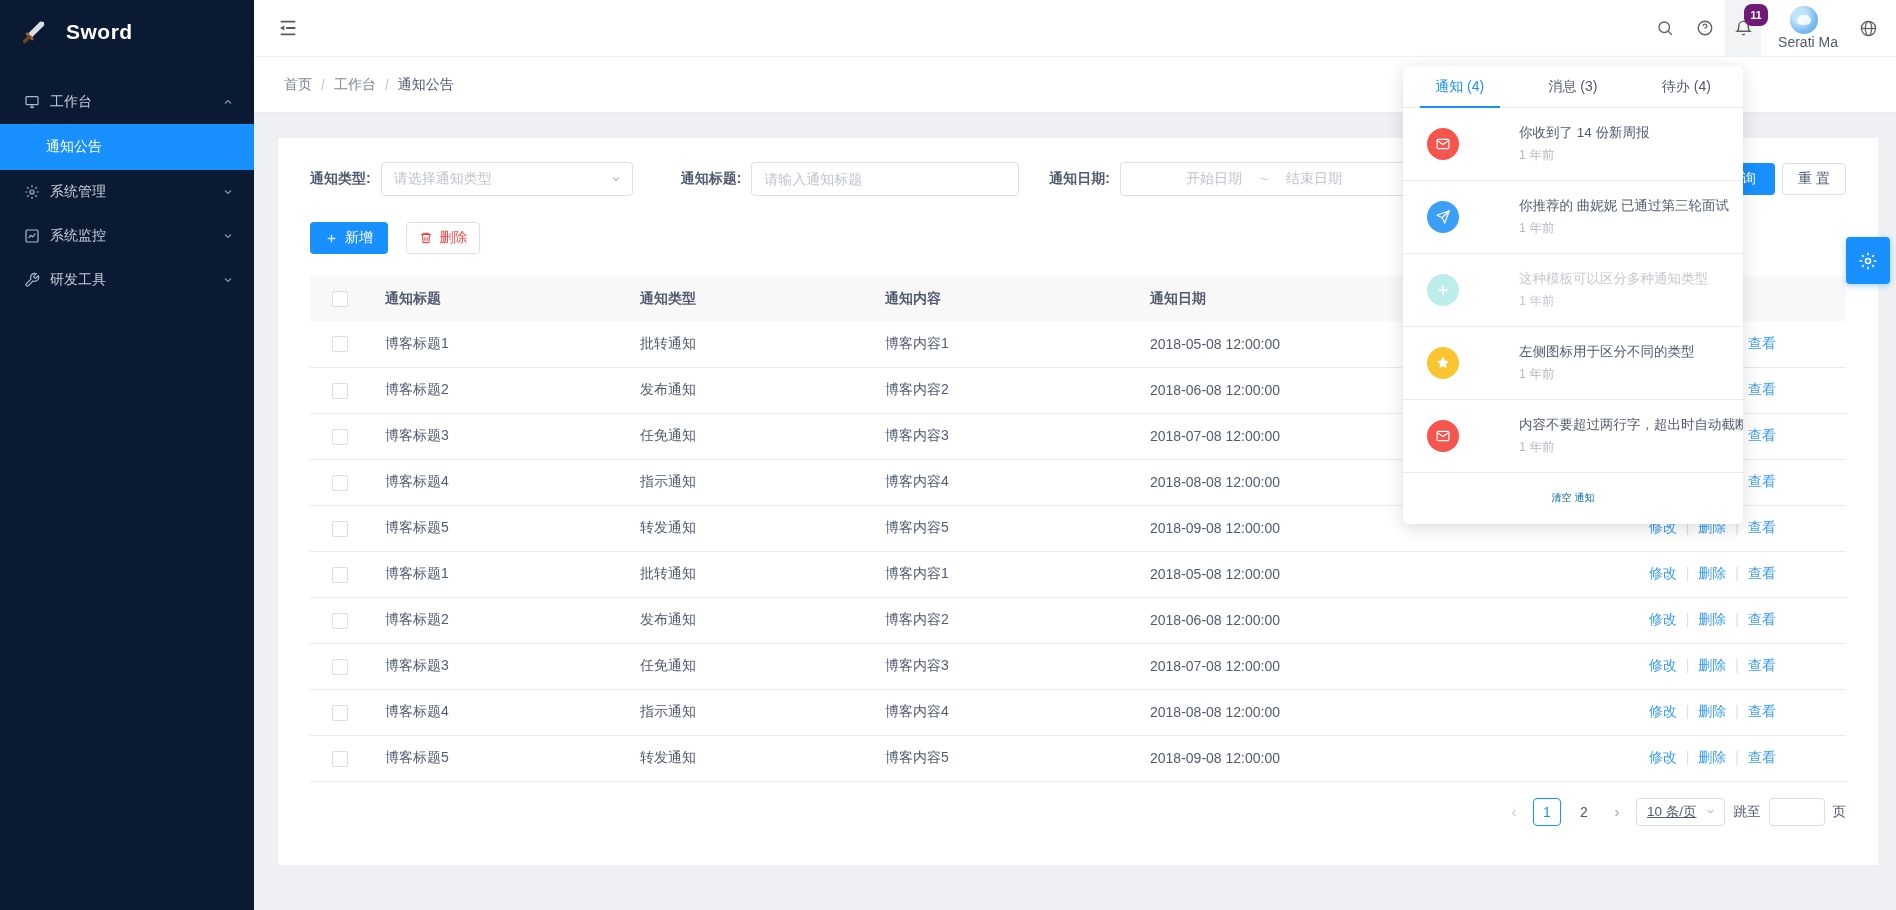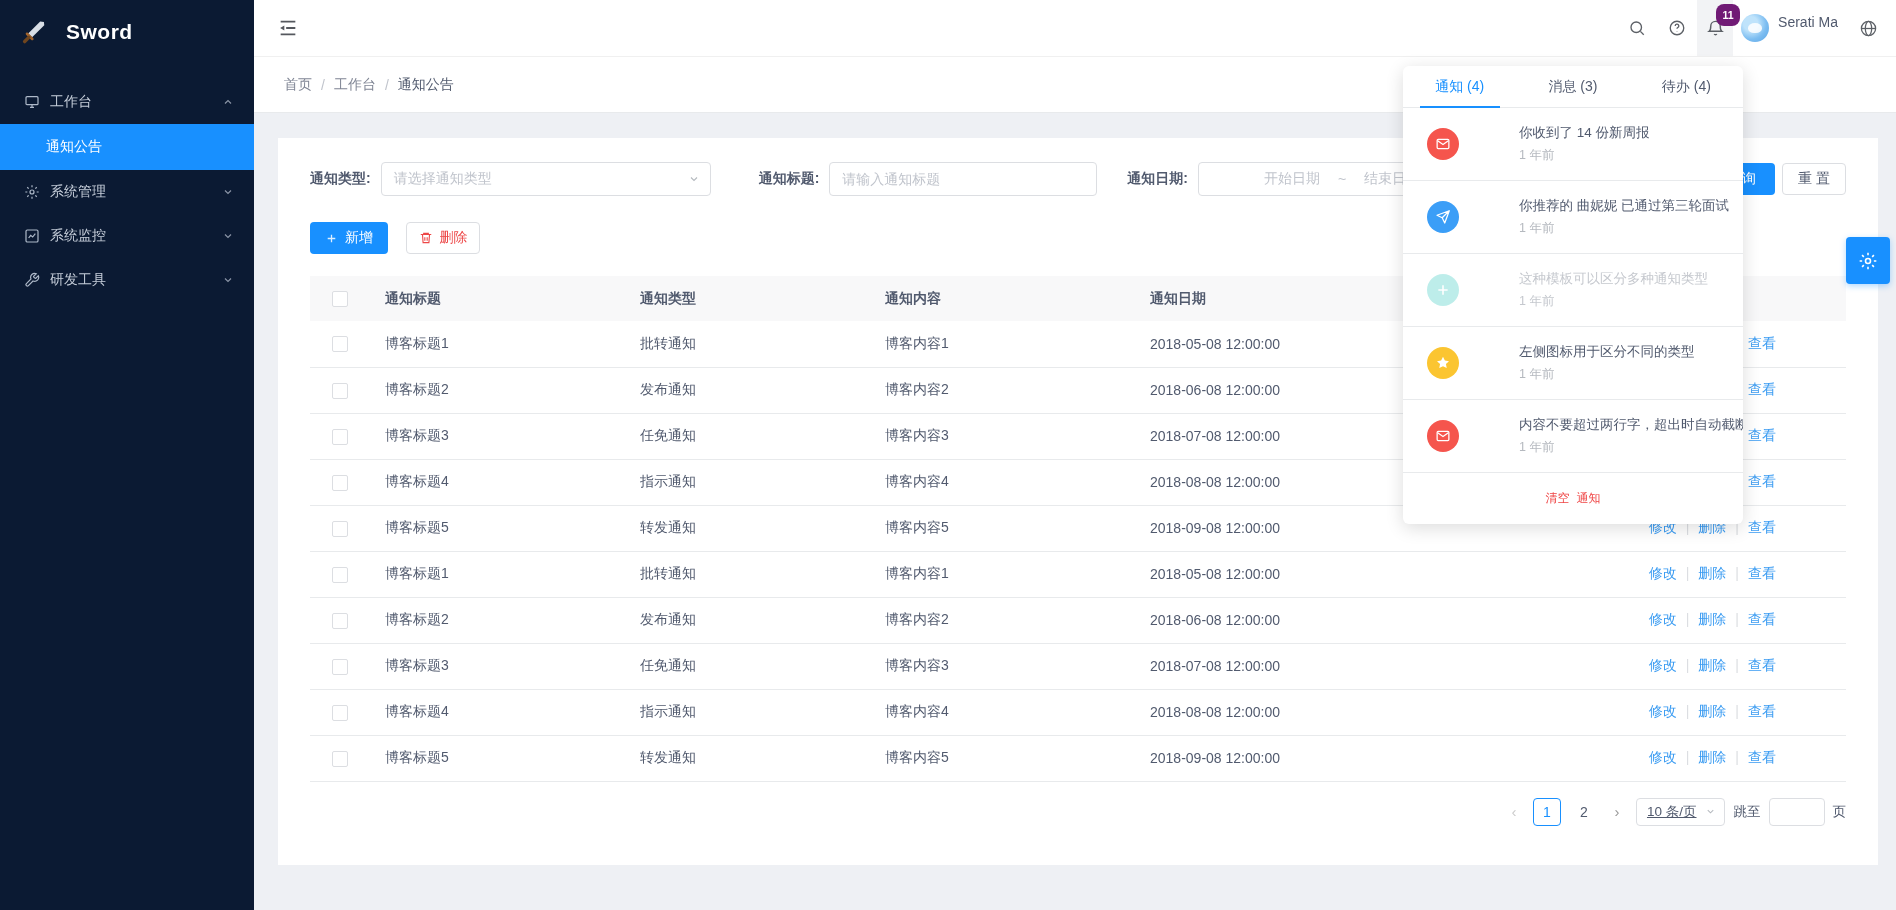--- a/index.html
+++ b/index.html
@@ -25,39 +25,39 @@
   .submenu-item { height:46px; display:flex; align-items:center; padding-left:46px; color:#c5cdd9; font-size:14px; cursor:pointer; }
   .submenu-item.active { background:#1890ff; color:#fff; }
 
   
   .topbar { position:absolute; left:254px; top:0; width:1642px; height:57px; background:#fff; border-bottom:1px solid #f0f0f0; display:flex; align-items:center; z-index:20; }
   .fold-btn { margin-left:20px; width:28px; height:28px; display:flex; align-items:center; justify-content:center; color:#55585e; cursor:pointer; }
   .topbar-right { margin-left:auto; display:flex; align-items:center; height:100%; }
   .tb-icon-btn { width:40px; height:100%; display:flex; align-items:center; justify-content:center; color:#5c6066; cursor:pointer; }
   .bell-wrap { position:relative; width:36px; height:100%; display:flex; align-items:center; justify-content:center; background:#f2f3f5; cursor:pointer; color:#5c6066; }
   .badge { position:absolute; top:4px; left:19px; min-width:24px; height:22px; padding:0 5px; background:#701a75; color:#fff; font-size:10.5px; font-weight:bold; border-radius:8px; display:flex; align-items:center; justify-content:center; line-height:1; }
-  .user-wrap { display:flex; align-items:flex-start; margin:0 10px 0 8px; cursor:pointer; }
+  .user-wrap { display:flex; align-items:center; margin:0 10px 0 8px; cursor:pointer;flex-direction:column; }
   .avatar { width:28px; height:28px; border-radius:50%; background:radial-gradient(circle at 35% 35%, #bfe3fb 0 28%, #7cbdf1 60%, #5aa4e4 100%); position:relative; overflow:hidden; }
   .avatar::after { content:""; position:absolute; left:7px; top:9px; width:14px; height:10px; background:#fff; border-radius:50% 50% 45% 45%; opacity:.85; }
   .user-name { margin-left:9px; color:#515a6e; font-size:14px; }
   .globe-btn { width:40px; height:100%; display:flex; align-items:center; justify-content:center; color:#5c6066; margin-right:8px; cursor:pointer; }
 
   
   .crumb-bar { position:absolute; left:254px; top:57px; width:1642px; height:56px; background:#fff; border-bottom:1px solid #e8eaec; display:flex; align-items:center; padding-left:30px; z-index:5; }
   .crumb { color:#808695; font-size:14px; cursor:pointer; }
   .crumb.current { color:#515a6e; cursor:default; }
   .crumb-sep { color:#c0c4cc; margin:0 9px; }
 
   
   .card { position:absolute; left:278px; top:138px; width:1600px; height:727px; background:#fff; border-radius:0; padding:24px 32px; z-index:1; }
 
   .filter-row { display:flex; align-items:center; height:34px; }
   .f-label { font-weight:bold; color:#515a6e; margin-right:10px; white-space:nowrap; }
   .ctl { height:34px; border:1px solid #dcdee2; border-radius:4px; background:#fff; display:flex; align-items:center; }
-  .select-ctl { width:330px; padding:0 10px 0 12px; cursor:pointer; }
+  .select-ctl { width:252px; padding:0 10px 0 12px; cursor:pointer; }
   .select-ctl .ph { flex:1; color:#c0c4cc; }
   .select-ctl .caret { color:#b5b9bf; width:12px; height:12px; }
   .input-ctl { width:268px; }
   .input-ctl input { border:none; outline:none; width:100%; height:100%; padding:0 12px; font:inherit; color:#515a6e; background:transparent; }
   .input-ctl input::placeholder { color:#c0c4cc; }
   .g2 { margin-left:48px; } .g3 { margin-left:30px; }
   .date-ctl { width:288px; justify-content:center; gap:18px; color:#c0c4cc; cursor:pointer; }
   .filter-spacer { flex:1; }
   .btn { height:32px; border-radius:4px; display:inline-flex; align-items:center; justify-content:center; font-size:14px; cursor:pointer; border:1px solid transparent; }
   .btn-primary { background:#1890ff; color:#fff; }
@@ -99,21 +99,21 @@
   .n-tab.active { color:#1890ff; }
   .n-underline { position:absolute; bottom:-1px; left:17px; width:80px; height:2px; background:#1890ff; }
   .n-item { height:73px; display:flex; align-items:center; padding-left:24px; border-bottom:1px solid #e8eaec; cursor:pointer; background:#fff;gap:46px; }
   .n-icon { width:32px; height:32px; border-radius:50%; flex:0 0 32px; display:flex; align-items:center; justify-content:center; color:#fff; }
   .n-icon svg { width:16px; height:16px; }
   .n-body { margin-left:14px; }
   .n-title { font-size:13.5px; color:#515a6e; white-space:nowrap; }
   .n-time { font-size:12.5px; color:#b5b9bf; margin-top:5px; }
   .n-item.read .n-title, .n-item.read .n-time { color:#c5c8ce; }
   .n-item.read .n-icon { opacity:.45; }
-  .n-footer { height:50px; display:flex; align-items:center; justify-content:center; font-size:12px; color:#ef4444; cursor:pointer;font-family:Liberation Mono, monospace; }
+  .n-footer { height:50px; display:flex; align-items:center; justify-content:center; font-size:10px; color:#0369a1; cursor:pointer; }
 
   
   .gear-fab { position:absolute; left:1846px; top:237px; width:44px; height:47px; background:#1890ff; border-radius:4px; display:flex; align-items:center; justify-content:center; color:#fff; cursor:pointer; z-index:60; box-shadow:0 2px 6px rgba(24,144,255,.35); }
 </style>
 </head>
 <body>
 
 <aside class="sidebar">
   <div class="logo">
     <span>

